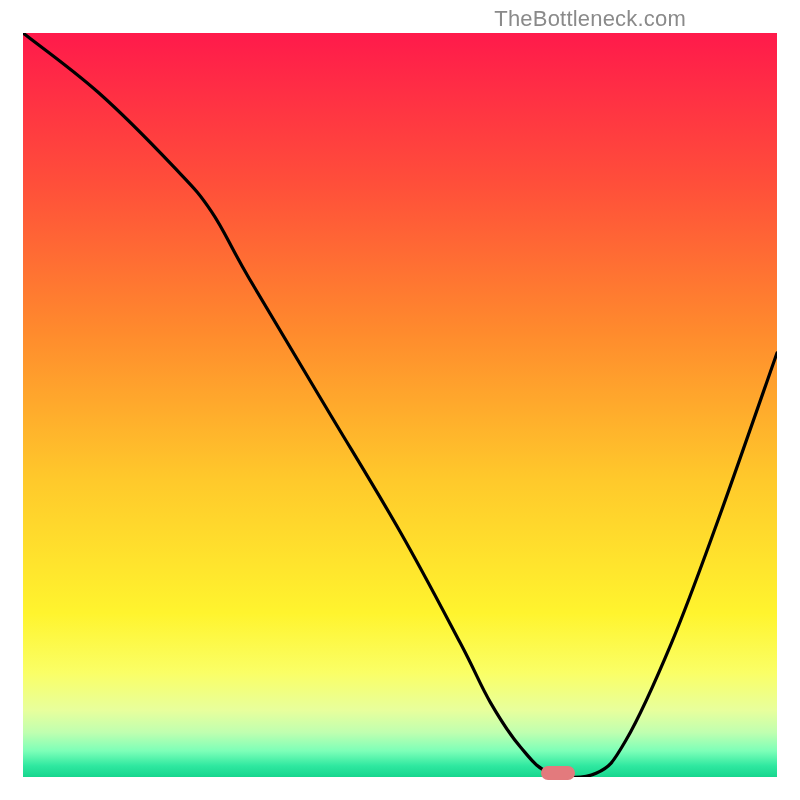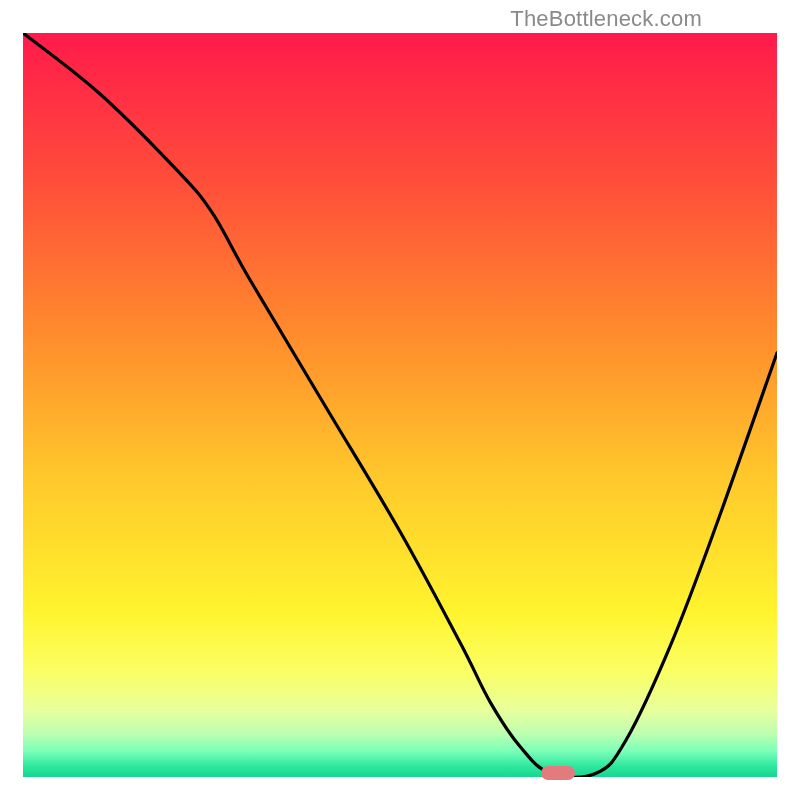--- a/index.html
+++ b/index.html
@@ -7,21 +7,20 @@
     padding: 0;
     width: 800px;
     height: 800px;
     background: #ffffff;
     overflow: hidden;
   }
   .container {
     position: relative;
     width: 700px;
     height: 800px;
-    padding-left: 16px;
   }
   .watermark {
     position: absolute;
     top: 6px;
     right: 14px;
     font-family: Arial, Helvetica, sans-serif;
     font-size: 22px;
     color: #8a8a8a;
     font-weight: 500;
     letter-spacing: 0.2px;

